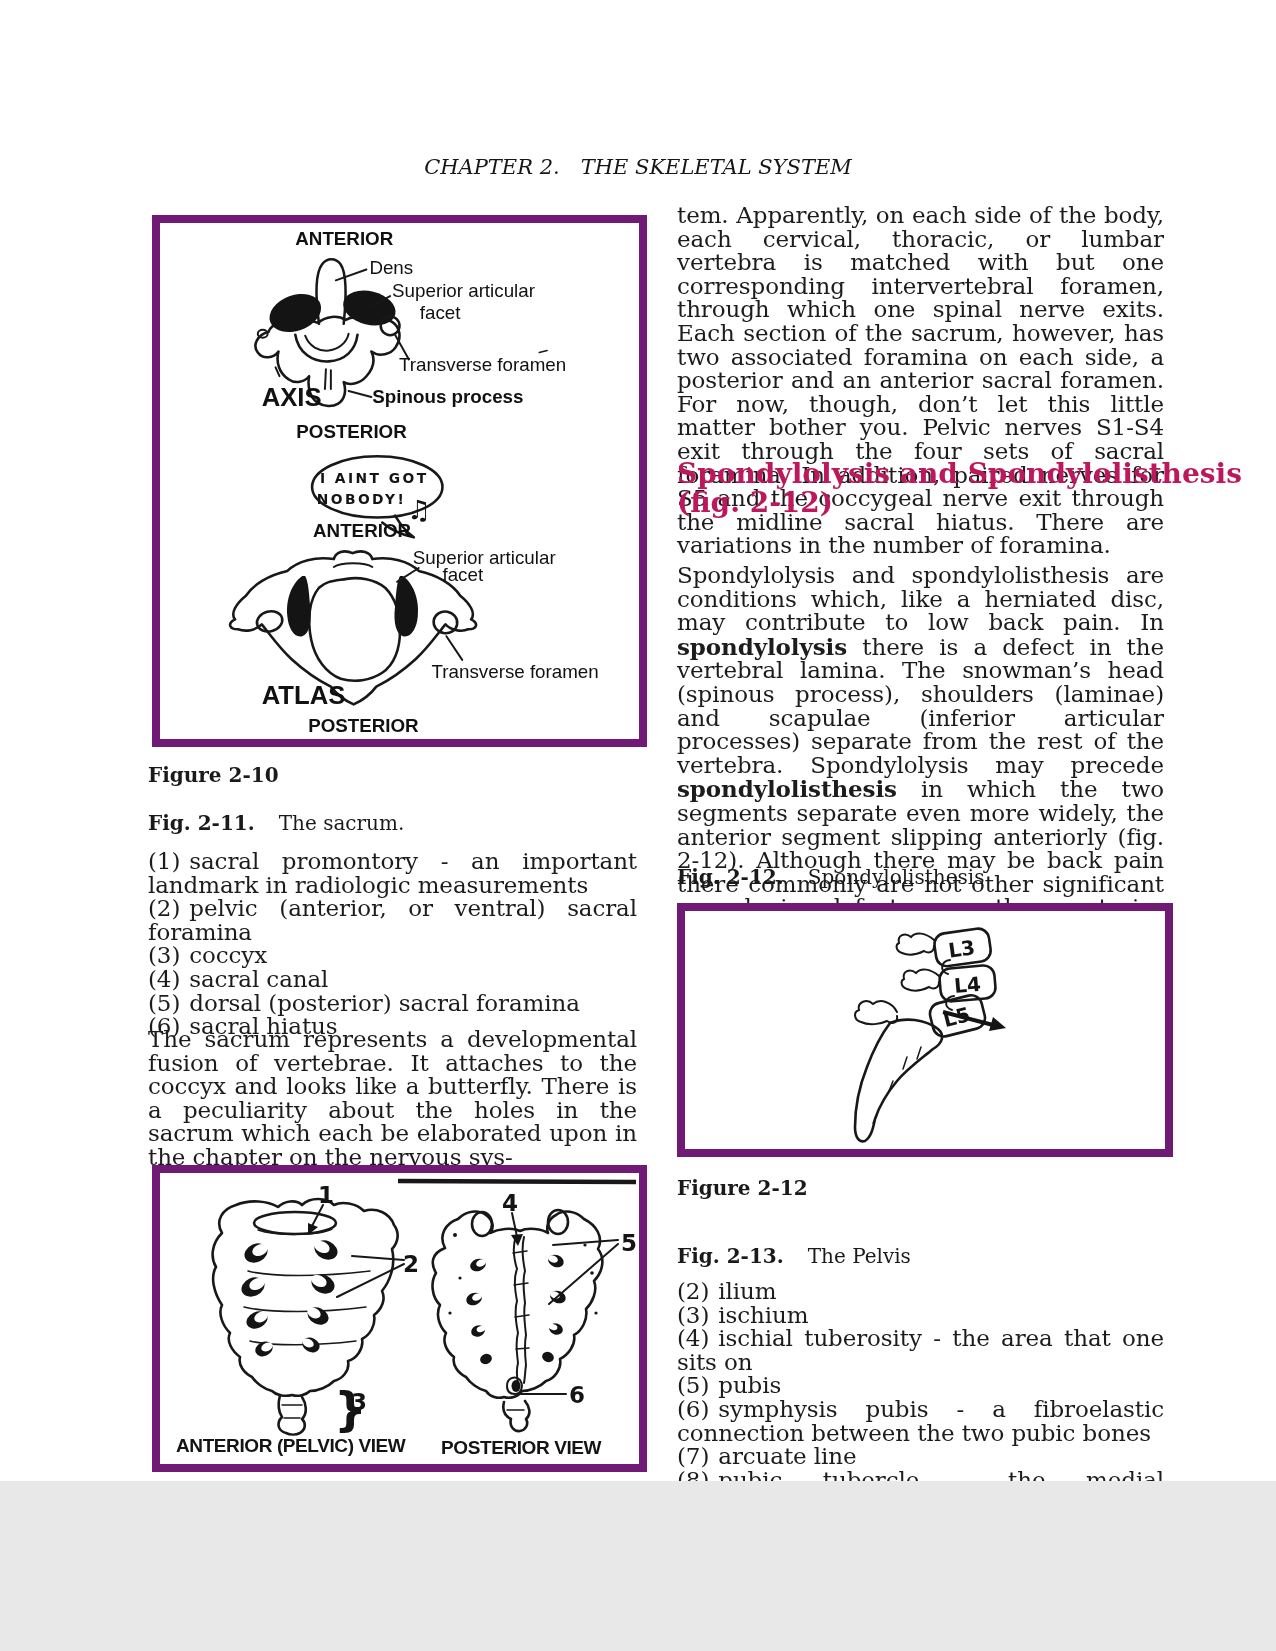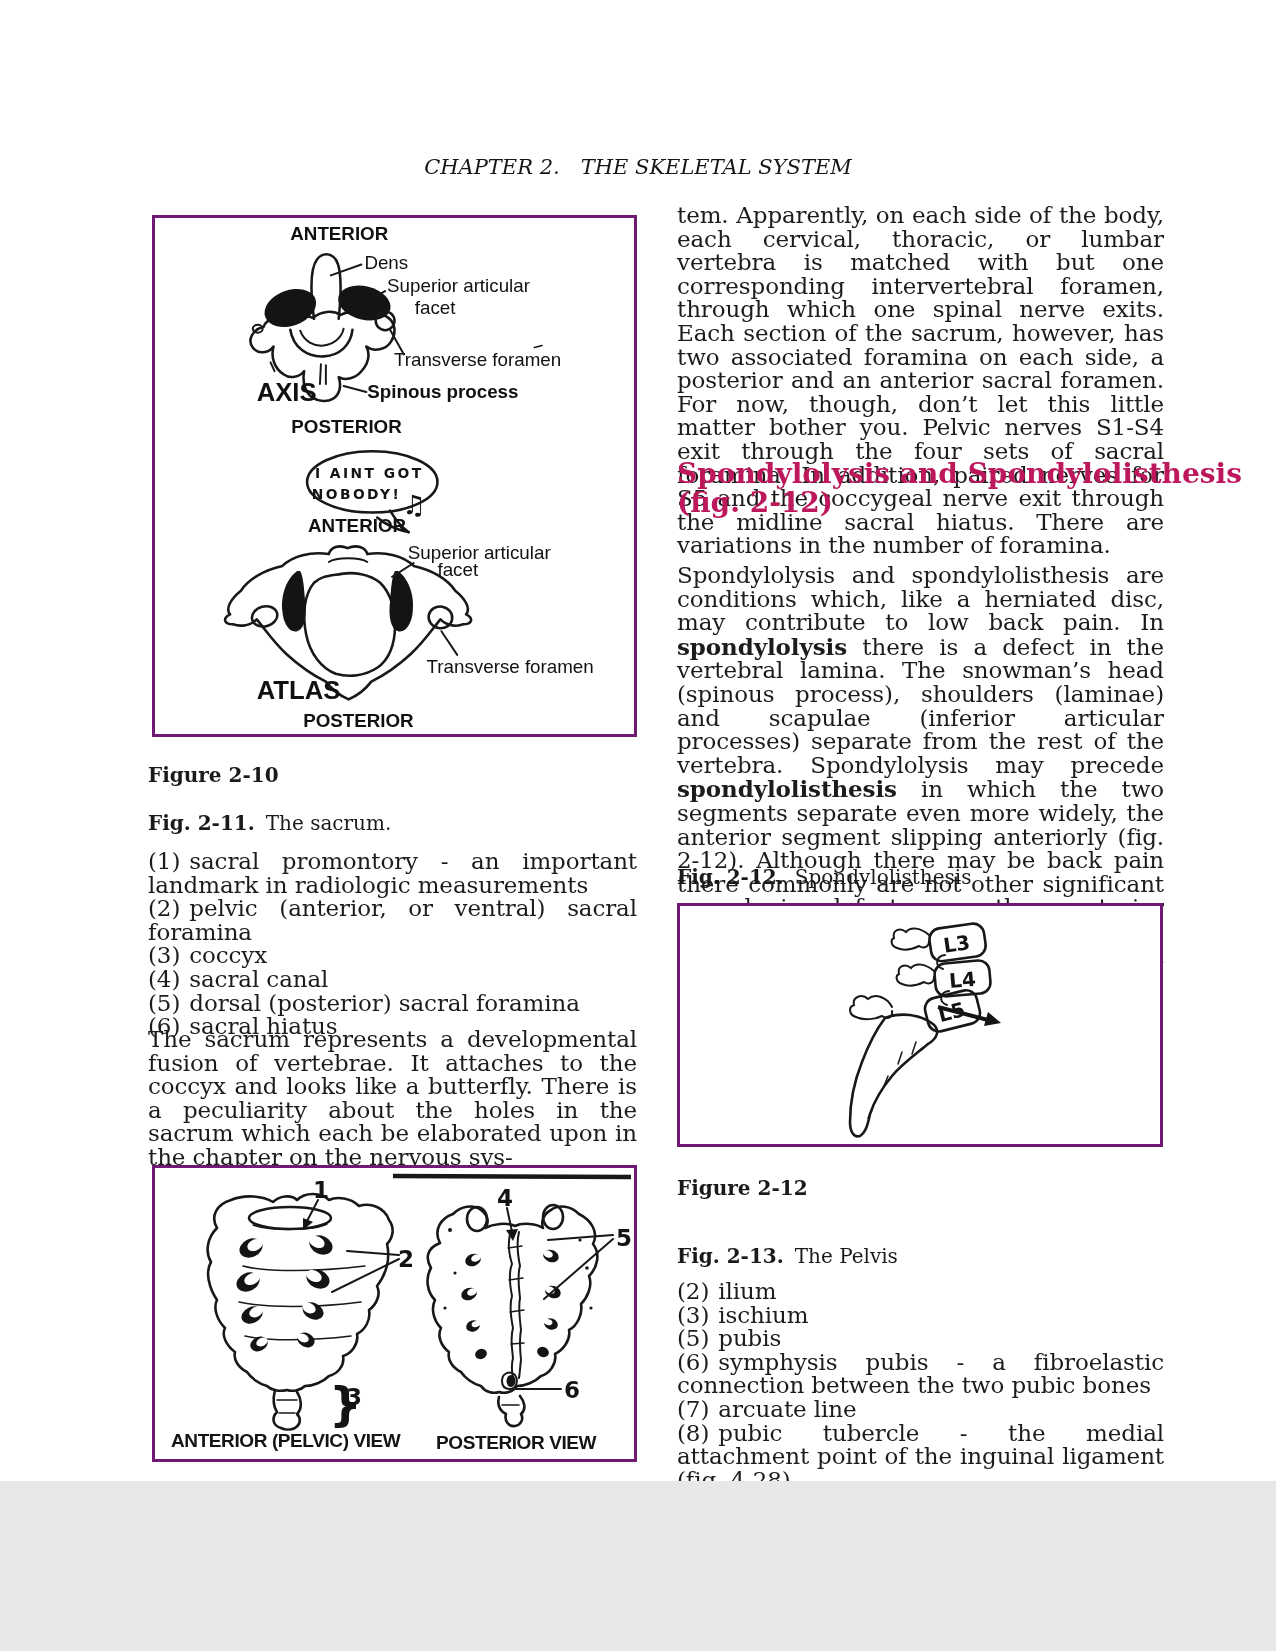--- a/index.html
+++ b/index.html
@@ -5,30 +5,30 @@
   html,body { margin:0; padding:0; background:#e8e8e8; }
   .page {
     position:relative; width:1276px; height:1481px; margin:0 auto;
     background:#ffffff; color:#1a1a1a;
     font-family:"DejaVu Serif", serif; overflow:hidden;
   }
   .header {
     position:absolute; top:155px; left:0; width:100%;
     text-align:center; font-style:italic; font-size:21px; color:#161616;
   }
-  .figbox { position:absolute; border:3px solid #701a75; background:#fff; }
+  .figbox { position:absolute; border:8px solid #701a75; background:#fff; }
   .figbox svg { display:block; width:100%; height:100%; overflow:visible; }
   .fb10 { left:152px; top:215px; width:479px; height:516px; }
   .fb11 { left:152px; top:1165px; width:479px; height:291px; }
   .fb12 { left:677px; top:903px; width:480px; height:238px; }
 
   .caption { position:absolute; font-weight:bold; font-size:20px; }
   .figcap  { position:absolute; font-size:20px; }
   .figcap .lbl { font-weight:bold; }
-  .figcap .ttl { margin-left:11px; }
+  .figcap .ttl { margin-left:24px; }
 
   .bt {
     position:absolute; font-size:23px; line-height:23.6px;
     text-align:justify; letter-spacing:-0.1px; color:#1c1c1c;
   }
   .bt .b { font-weight:bold; }
   .li .num { margin-right:9px; }
 
   .heading {
     position:absolute; font-weight:bold; font-size:28px; line-height:29px; color:#be185d;
@@ -287,20 +287,21 @@
 
   <div class="caption" style="left:677px; top:1176px;">Figure 2-12</div>
 
   <div class="figcap" style="left:677px; top:1244px;">
     <span class="lbl">Fig. 2-13.</span><span class="ttl">The Pelvis</span>
   </div>
 
   <div class="bt" style="left:677px; top:1280px; width:487px;">
     <div class="li"><span class="num">(2)</span><span>ilium</span></div>
     <div class="li"><span class="num">(3)</span><span>ischium</span></div>
+    <div class="li"><span class="num">(4)</span><span>ischial tuberosity - the area that one sits on</span></div>
     <div class="li"><span class="num">(5)</span><span>pubis</span></div>
     <div class="li"><span class="num">(6)</span><span>symphysis pubis - a fibroelastic connection between the two pubic bones</span></div>
     <div class="li"><span class="num">(7)</span><span>arcuate line</span></div>
     <div class="li"><span class="num">(8)</span><span>pubic tubercle - the medial attachment point of the inguinal ligament (fig. 4-28)</span></div>
   </div>
 
   <div class="pagenum">8</div>
 
 </div>
 

